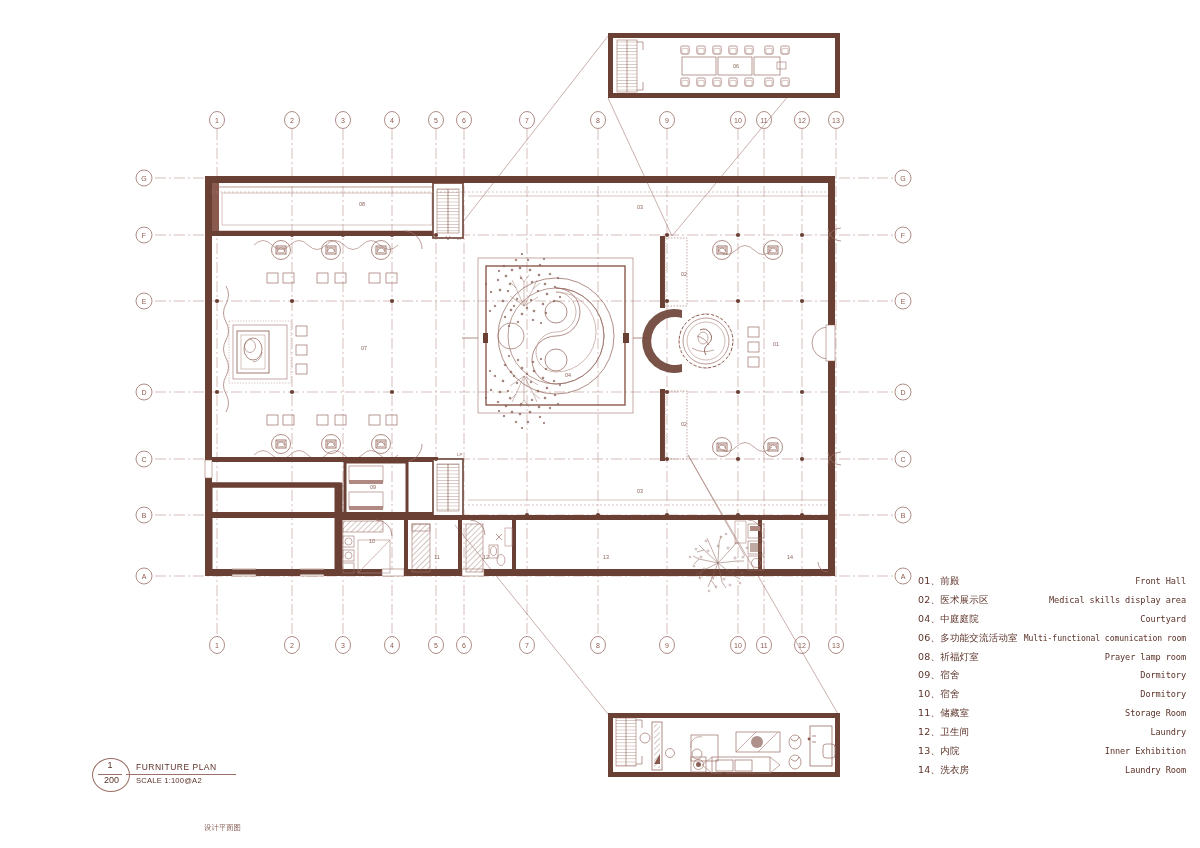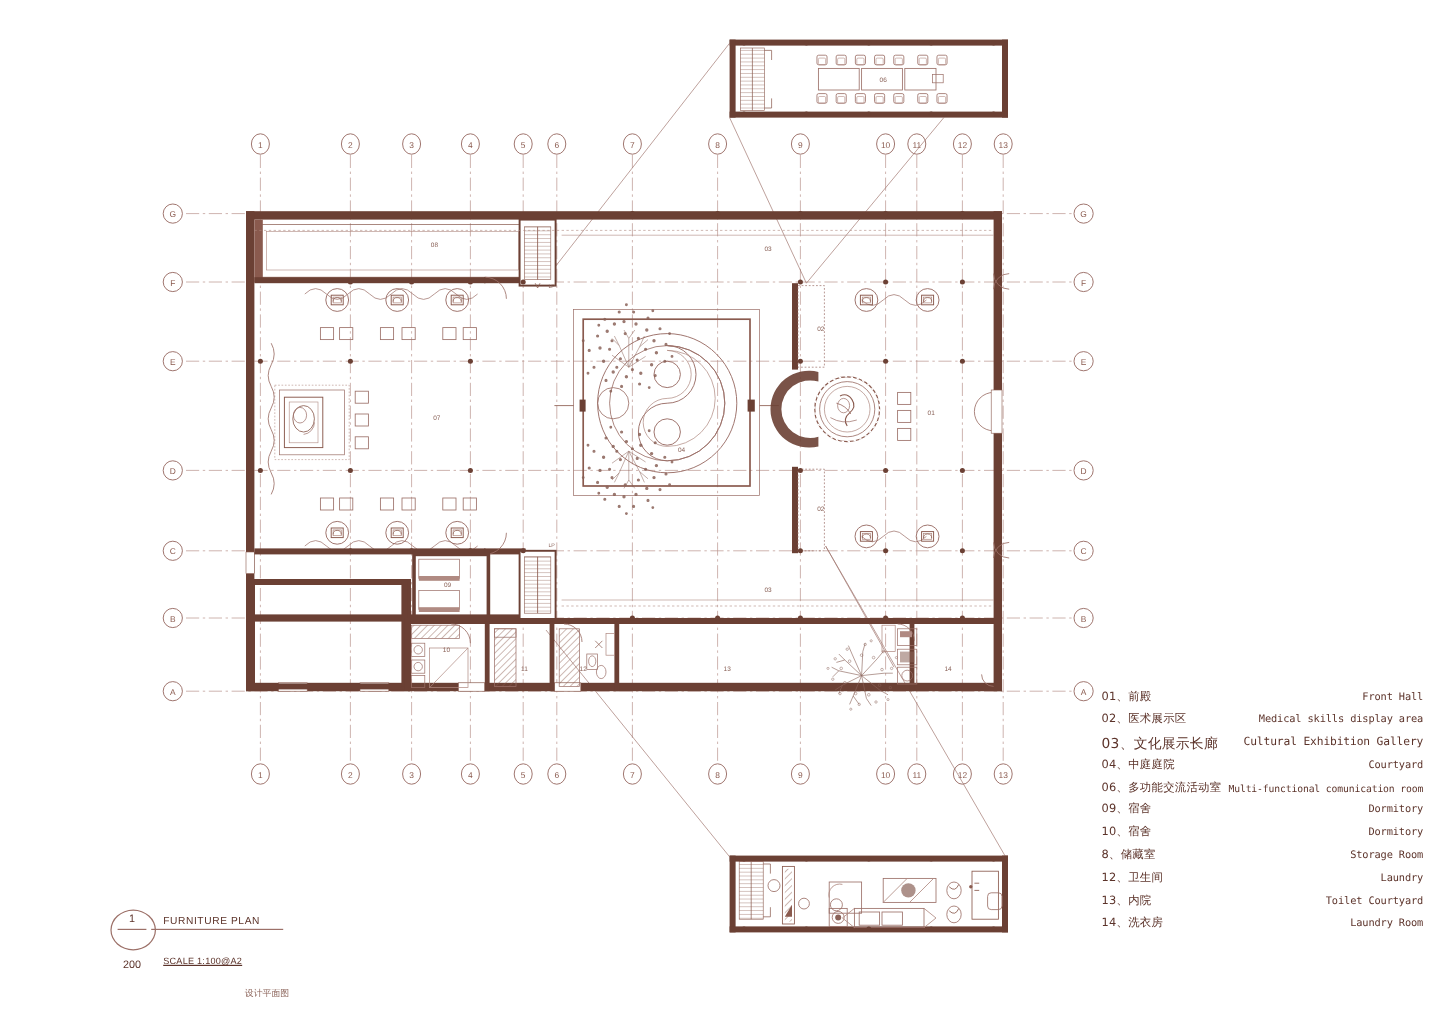--- a/index.html
+++ b/index.html
@@ -20,28 +20,28 @@
   .leg-row.big .leg-cn{font-size:11.5px;}
   .leg-row.big .leg-en{font-size:9.4px;}
   .leg-row.wide .leg-en{font-size:8.1px;}
 
   
   #titleblock{position:absolute;left:92px;top:758px;width:170px;height:42px;}
   #tb-circle{position:absolute;left:0;top:0;width:36px;height:32px;
              border:1px solid #9c7068;border-radius:50%;}
   #tb-num{position:absolute;left:0;top:2px;width:36px;text-align:center;
           font-size:9px;font-family:"Liberation Sans",sans-serif;color:#5c332a;}
-  #tb-den{position:absolute;left:0;top:17px;width:36px;text-align:center;
-          font-size:9px;font-family:"Liberation Sans",sans-serif;color:#5c332a;margin-top:24px;}
+  #tb-den{position:absolute;left:12px;top:17px;width:36px;
+          font-size:9px;font-family:"Liberation Sans",sans-serif;color:#5c332a;}
   #tb-bar{position:absolute;left:6px;top:16px;width:24px;height:1px;background:#9c7068;}
   #tb-rule{position:absolute;left:34px;top:16px;width:110px;height:1px;background:#9c7068;}
   #tb-title{position:absolute;left:44px;top:4px;font-size:8.5px;letter-spacing:.5px;
             font-family:"Liberation Sans",sans-serif;color:#5c332a;}
-  #tb-scale{position:absolute;left:44px;top:38px;font-size:7.6px;letter-spacing:.2px;
-            font-family:"Liberation Sans",sans-serif;color:#5c332a;text-decoration:underline;}
+  #tb-scale{position:absolute;left:44px;top:18px;font-size:7.6px;letter-spacing:.2px;
+            font-family:"Liberation Sans",sans-serif;color:#5c332a;}
   #tb-scale-cn{position:absolute;left:112px;top:21px;font-size:7.4px;
                font-family:"DejaVu Sans",sans-serif;color:#8a6258;margin-top:44px;}
 
   .gl{font-size:7px;font-family:"Liberation Sans",sans-serif;fill:#8a5a4e;}
   .rn{font-size:5.4px;font-family:"Liberation Sans",sans-serif;fill:#8a6258;}
   .lift{font-size:4.4px;font-family:"Liberation Sans",sans-serif;fill:#8a6258;}
 </style>
 </head>
 <body>
 
@@ -867,51 +867,51 @@
 
 <div id="legend">
   <div class="leg-row">
     <span class="leg-cn">01、前殿</span>
     <span class="leg-en">Front Hall</span>
   </div>
   <div class="leg-row">
     <span class="leg-cn">02、医术展示区</span>
     <span class="leg-en">Medical skills display area</span>
   </div>
-  <div class="leg-row big">
-    <span class="leg-cn">03、文化展示长廊</span>
-    <span class="leg-en">Cultural Exhibition Gallery</span>
-  </div>
   <div class="leg-row">
     <span class="leg-cn">04、中庭庭院</span>
     <span class="leg-en">Courtyard</span>
   </div>
   <div class="leg-row wide">
     <span class="leg-cn">06、多功能交流活动室</span>
     <span class="leg-en">Multi-functional comunication room</span>
   </div>
   <div class="leg-row">
+    <span class="leg-cn">08、祈福灯室</span>
+    <span class="leg-en">Prayer lamp room</span>
+  </div>
+  <div class="leg-row">
     <span class="leg-cn">09、宿舍</span>
     <span class="leg-en">Dormitory</span>
   </div>
   <div class="leg-row">
     <span class="leg-cn">10、宿舍</span>
     <span class="leg-en">Dormitory</span>
   </div>
   <div class="leg-row">
-    <span class="leg-cn">8、储藏室</span>
+    <span class="leg-cn">11、储藏室</span>
     <span class="leg-en">Storage Room</span>
   </div>
   <div class="leg-row">
     <span class="leg-cn">12、卫生间</span>
     <span class="leg-en">Laundry</span>
   </div>
   <div class="leg-row">
     <span class="leg-cn">13、内院</span>
-    <span class="leg-en">Toilet Courtyard</span>
+    <span class="leg-en">Inner Exhibition</span>
   </div>
   <div class="leg-row">
     <span class="leg-cn">14、洗衣房</span>
     <span class="leg-en">Laundry Room</span>
   </div>
 </div>
 
 <div id="titleblock">
   <div id="tb-circle"></div>
   <div id="tb-num">1</div>

